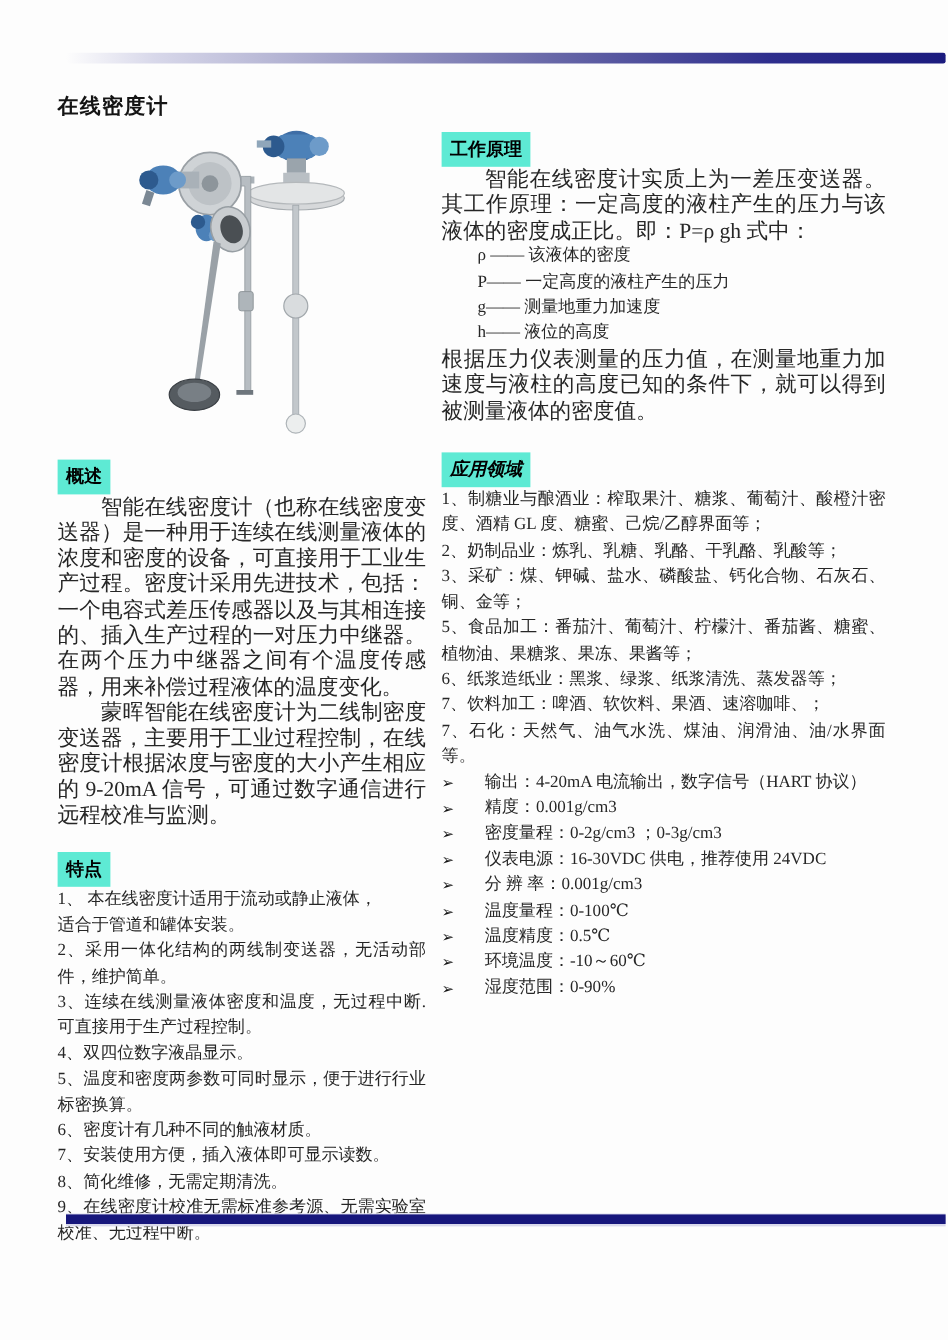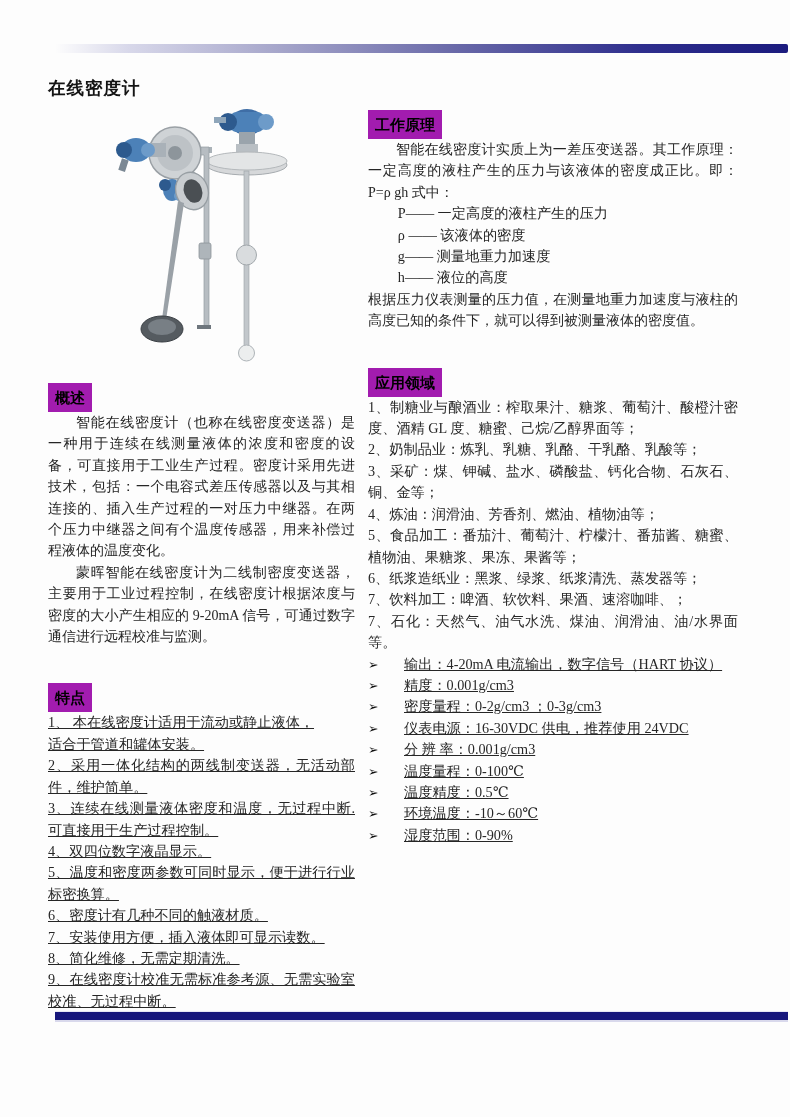--- a/index.html
+++ b/index.html
@@ -20,43 +20,43 @@
   }
   .doc-title{
     position:absolute;left:48px;top:76px;
     font-size:17.5px;font-weight:600;letter-spacing:1px;color:#141414;
   }
   .photo{position:absolute;left:100px;top:95px;width:200px;height:295px;}
   .col{position:absolute;}
   .col-left{left:48px;top:383px;width:307px;}
   .col-right{left:368px;top:110px;width:370px;}
   .chip{
-    display:inline-block;background:#a21caf;color:#000;
+    display:inline-block;background:#5eead4;color:#000;
     font-family:"Liberation Sans","DejaVu Sans",sans-serif;
     font-weight:bold;font-size:15px;line-height:20px;
     padding:5px 7px 4px 7px;
   }
-  .col p{margin:0;font-size:14px;line-height:21.4px;text-align:justify;}
+  .col p{margin:0;font-size:18px;line-height:21.4px;text-align:justify;}
   .indent{text-indent:2em;}
-  .mt20{margin-top:36px;}
+  .mt20{margin-top:20px;}
   ul.plain{list-style:none;margin:0;padding:0;}
   ul.plain li{font-size:14.2px;line-height:21.4px;text-align:justify;}
   .formula-list li{padding-left:2.1em;text-align:left;}
   .apps-list{margin-top:16px;}
-  .features-list{margin-top:14px;text-decoration:underline;}
+  .features-list{margin-top:14px;}
   .features-list li{white-space:pre-line;}
   .specs-list{margin-top:21px;}
   .specs-list li{display:flex;align-items:flex-start;}
   .spec-bullet{
     flex:0 0 36px;font-family:"DejaVu Sans",sans-serif;
     font-size:12.5px;line-height:21.4px;color:#111;
   }
-  .spec-text{flex:1;text-decoration:underline;}
+  .spec-text{flex:1;}
   .chip3-gap{margin-top:9px;}
-  .chip2-gap{margin-top:36px;}
+  .chip2-gap{margin-top:24px;font-style:italic;}
 </style>
 </head>
 <body>
 
 <div class="page">
 
   <div class="top-bar"></div>
 
   <div class="doc-title">在线密度计</div>
 
@@ -135,42 +135,41 @@
 
         <li>9、在线密度计校准无需标准参考源、无需实验室校准、无过程中断。</li>
       </ul>
   </div>
 
   <div class="col col-right">
     <span class="chip">工作原理</span>
     <p class="indent mt20">智能在线密度计实质上为一差压变送器。其工作原理：一定高度的液柱产生的压力与该液体的密度成正比。即：P=ρ gh  式中：</p>
     <ul class="plain formula-list">
 
+        <li>ρ ——  该液体的密度</li>
+
         <li>P——  一定高度的液柱产生的压力</li>
-
-        <li>ρ ——  该液体的密度</li>
 
         <li>g——  测量地重力加速度</li>
 
         <li>h——  液位的高度</li>
       </ul>
     <p>根据压力仪表测量的压力值，在测量地重力加速度与液柱的高度已知的条件下，就可以得到被测量液体的密度值。</p>
 
     <div class="chip2-gap">
       <span class="chip">应用领域</span>
     </div>
     <ul class="plain apps-list">
 
         <li>1、制糖业与酿酒业：榨取果汁、糖浆、葡萄汁、酸橙汁密度、酒精 GL 度、糖蜜、己烷/乙醇界面等；</li>
 
         <li>2、奶制品业：炼乳、乳糖、乳酪、干乳酪、乳酸等；</li>
 
         <li>3、采矿：煤、钾碱、盐水、磷酸盐、钙化合物、石灰石、铜、金等；</li>
 
-        <li>4、炼油：润滑油、芳香剂、燃油、植物油等；</li>
 
         <li>5、食品加工：番茄汁、葡萄汁、柠檬汁、番茄酱、糖蜜、植物油、果糖浆、果冻、果酱等；</li>
 
         <li>6、纸浆造纸业：黑浆、绿浆、纸浆清洗、蒸发器等；</li>
 
         <li>7、饮料加工：啤酒、软饮料、果酒、速溶咖啡、；</li>
 
 
         <li>7、石化：天然气、油气水洗、煤油、润滑油、油/水界面等。</li>
       </ul>

